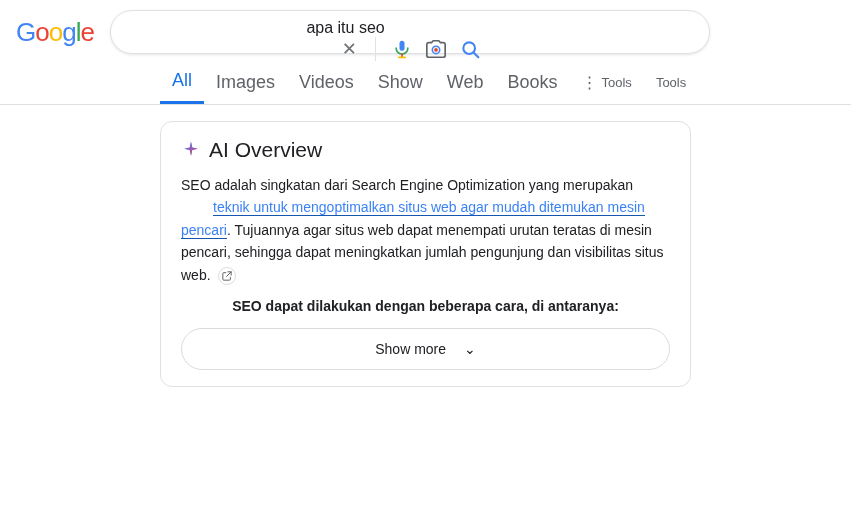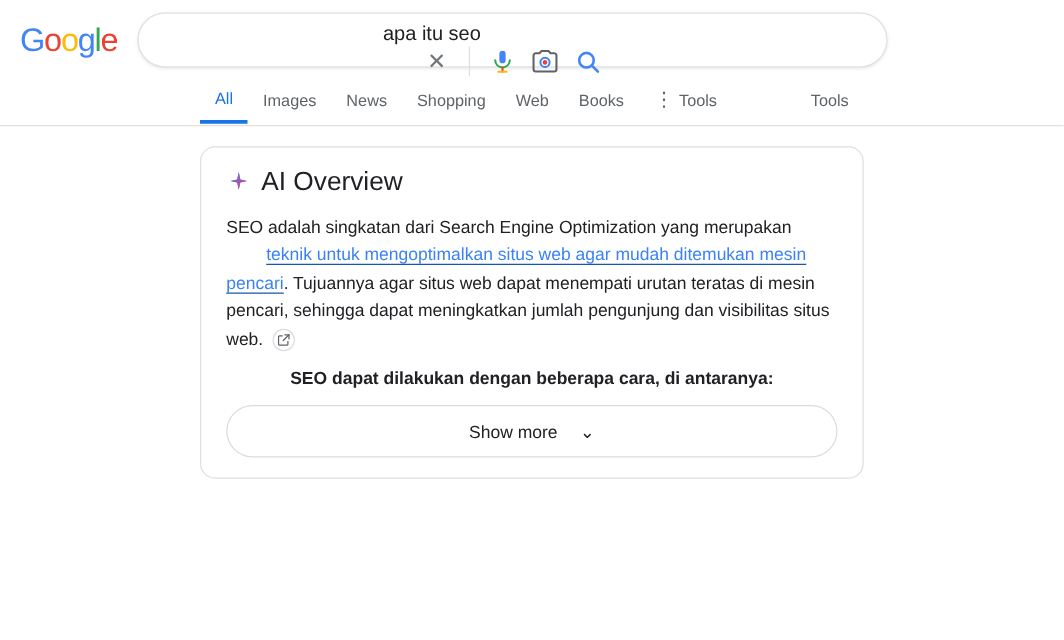--- a/index.html
+++ b/index.html
@@ -93,21 +93,21 @@
       padding: 0 160px 0 160px;
       border-bottom: 1px solid #e0e0e0;
       margin-top: 6px;
     }
 
     .nav-tab {
       display: flex;
       align-items: center;
       gap: 5px;
       padding: 10px 12px;
-      font-size: 13px;
+      font-size: 18px;
       color: #5f6368;
       cursor: pointer;
       text-decoration: none;
       white-space: nowrap;
       position: relative;
     }
 
     .nav-tab.active {
       color: #1a73e8;
       border-bottom: 3px solid #1a73e8;
@@ -285,24 +285,24 @@
 </div>
 
 <nav class="nav-tabs">
   <a class="nav-tab active">
     <span>All</span>
   </a>
   <a class="nav-tab">
     <span>Images</span>
   </a>
   <a class="nav-tab">
-    <span>News</span>
-  </a>
-  <a class="nav-tab">
-    <span>Shopping</span>
+    <span>Videos</span>
+  </a>
+  <a class="nav-tab">
+    <span>Show</span>
   </a>
   <a class="nav-tab">
     <span>Web</span>
   </a>
   <a class="nav-tab">
     <span>Books</span>
   </a>
   <div class="nav-more">
     <span style="font-size:16px; letter-spacing:1px;">⋮</span>
     <span>Tools</span>

